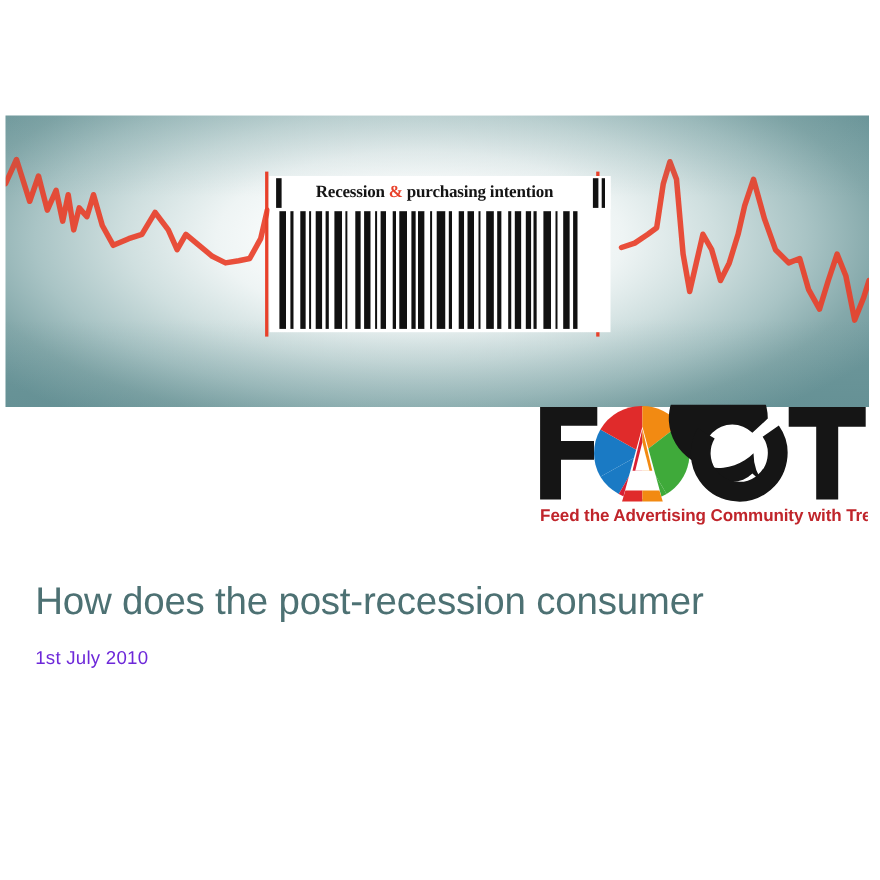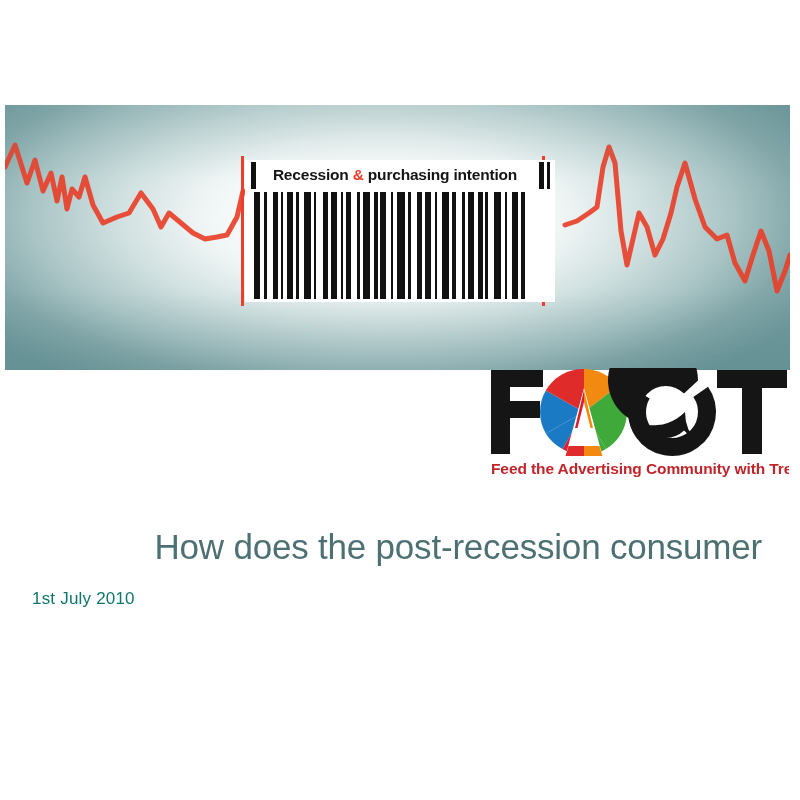--- a/index.html
+++ b/index.html
@@ -93,21 +93,21 @@
     background: #111111;
     flex: 0 0 auto;
   }
   #cap-bar-left  { width: 5px; height: 27px; margin-left: 4px; }
   #cap-bar-r1    { width: 5px; height: 27px; margin-left: 5px; }
   #cap-bar-r2    { width: 3px; height: 27px; margin-left: 3px; margin-right: 3px; }
 
   #barcode-caption-text {
     flex: 1 1 auto;
     text-align: center;
-    font-family: Liberation Sans, sans-serif;
+    font-family: Liberation Serif, serif;
     font-weight: 700;
     font-size: 15.5px;
     letter-spacing: -0.2px;
     color: #141414;
     white-space: nowrap;
     line-height: 1;
     padding: 0 3px;
   }
   #barcode-amp { color: #e8402a; }
 
@@ -140,29 +140,28 @@
     width: 730px;
   }
   #page-title {
     margin: 0;
     font-family: "Liberation Sans", sans-serif;
     font-weight: 400;
     font-size: 35px;
     line-height: 45px;
     color: #4d7173;
     letter-spacing: -0.2px;
-    text-align: right;
   }
   #page-date {
     margin: 20px 0 0 0;
     font-family: "Liberation Sans", sans-serif;
     font-weight: 400;
     font-size: 17px;
     line-height: 20px;
-    color: #0f766e;
+    color: #6d28d9;
     letter-spacing: 0.2px;
   }
 </style>
 </head>
 <body>
 
 <div id="hero-banner">
 
   <svg id="hero-chart-svg" viewBox="0 0 785 265" preserveAspectRatio="none">
 

